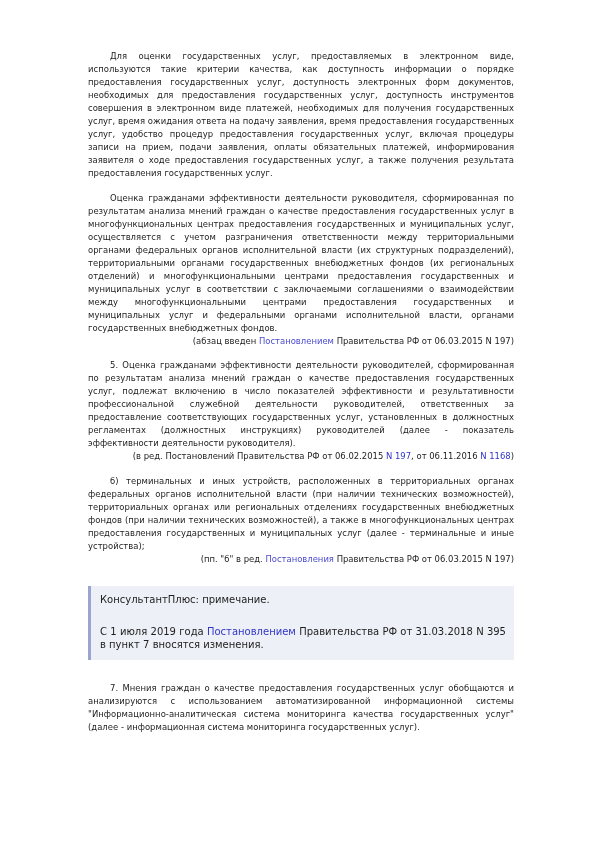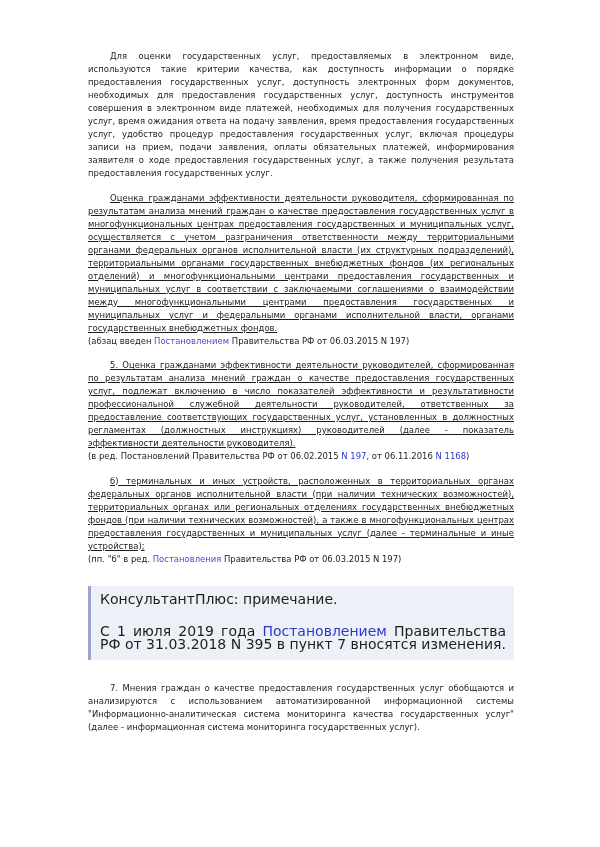--- a/index.html
+++ b/index.html
@@ -32,47 +32,46 @@
     letter-spacing: 0.02px;
   }
   .para.indent {
     text-indent: 22px;
   }
   .para.sub {
     text-indent: 22px;
   }
   .tight {
     margin-bottom: 0;
-    text-decoration: underline;
   }
   .ref-line {
     font-size: 8.45px;
     line-height: 13.0px;
-    text-align: left;
+    text-align: right;
     text-indent: 0;
     margin: 0 0 11.5px 0;
     color: #1d1d1d;
   }
   a.lnk, .lnk {
     color: #4a4ad0;
     text-decoration: none;
   }
   .lnk2 {
     color: #2f36c6;
     text-decoration: none;
   }
   .note {
     background: #eef0f7;
     border-left: 3px solid #9aa4cf;
     padding: 7px 8px 8px 9px;
     margin: 6px 0 14px 0;
     box-sizing: border-box;
   }
   .note-line {
-    font-size: 14px;
+    font-size: 10px;
     line-height: 13.2px;
     color: #1d1d1d;
     text-align: left;
     margin: 0;
   }
   .note-line.just {
     text-align: justify;
     margin-top: 19px;
   }
   .spacer-sm { height: 3px; }

